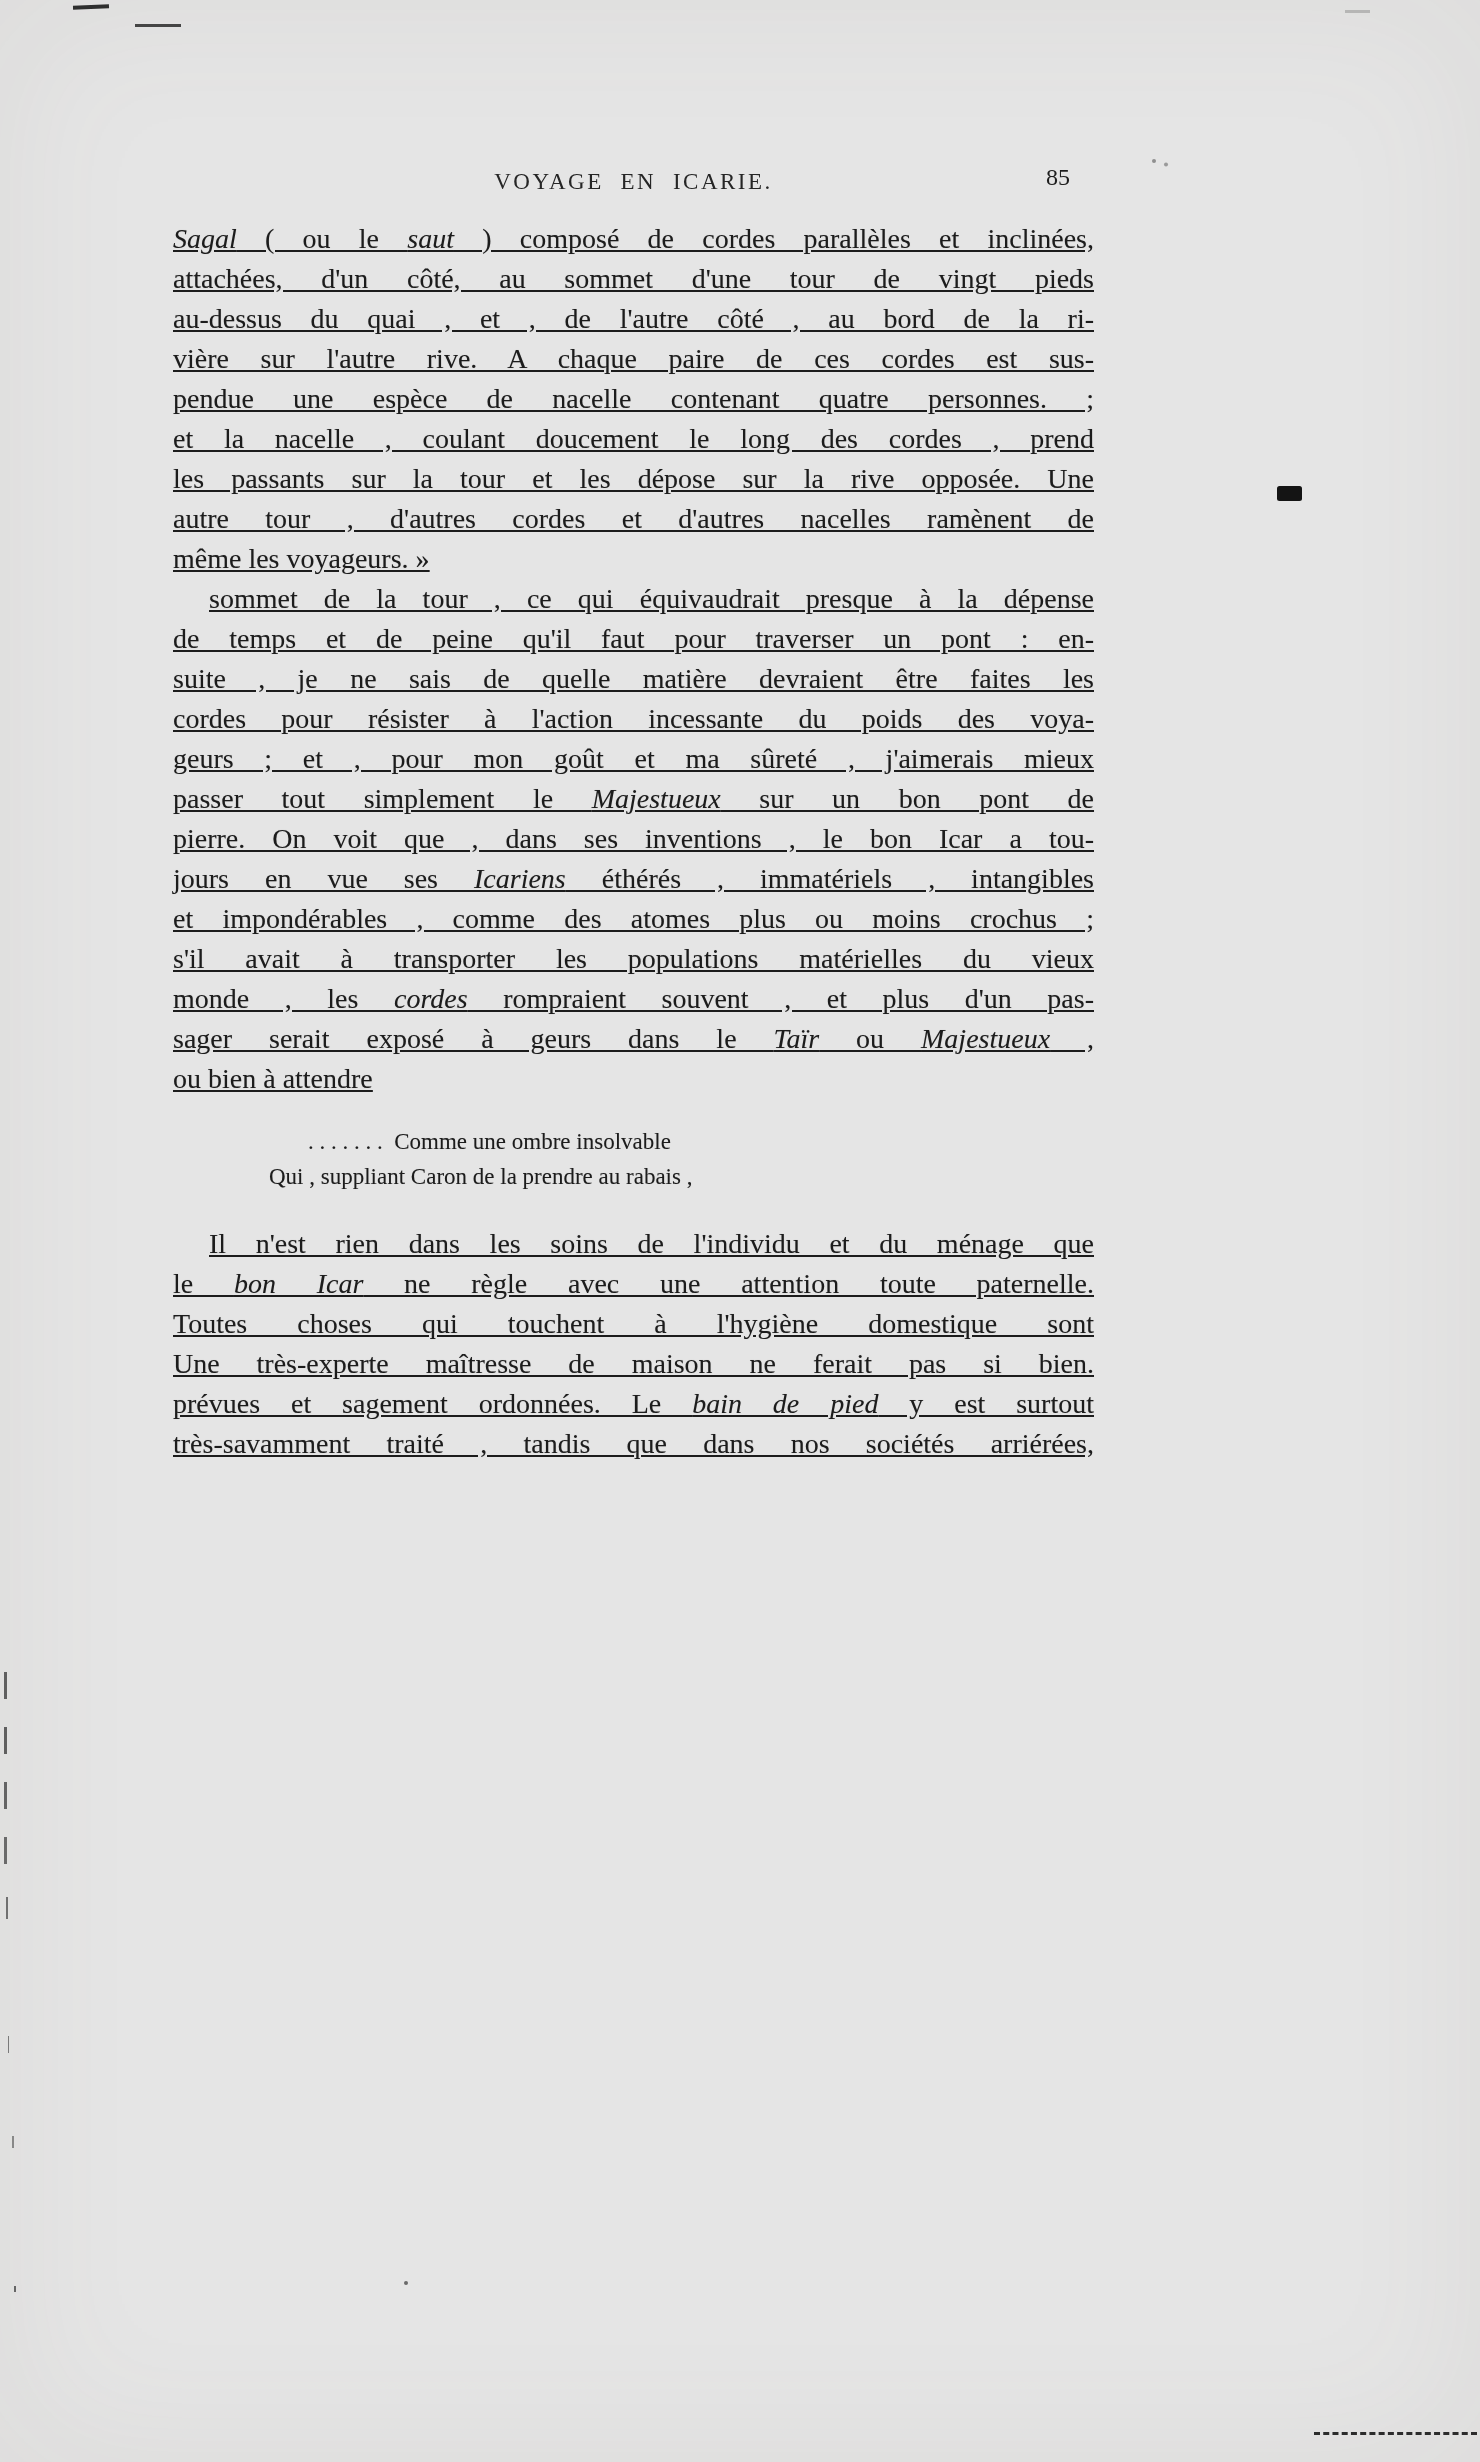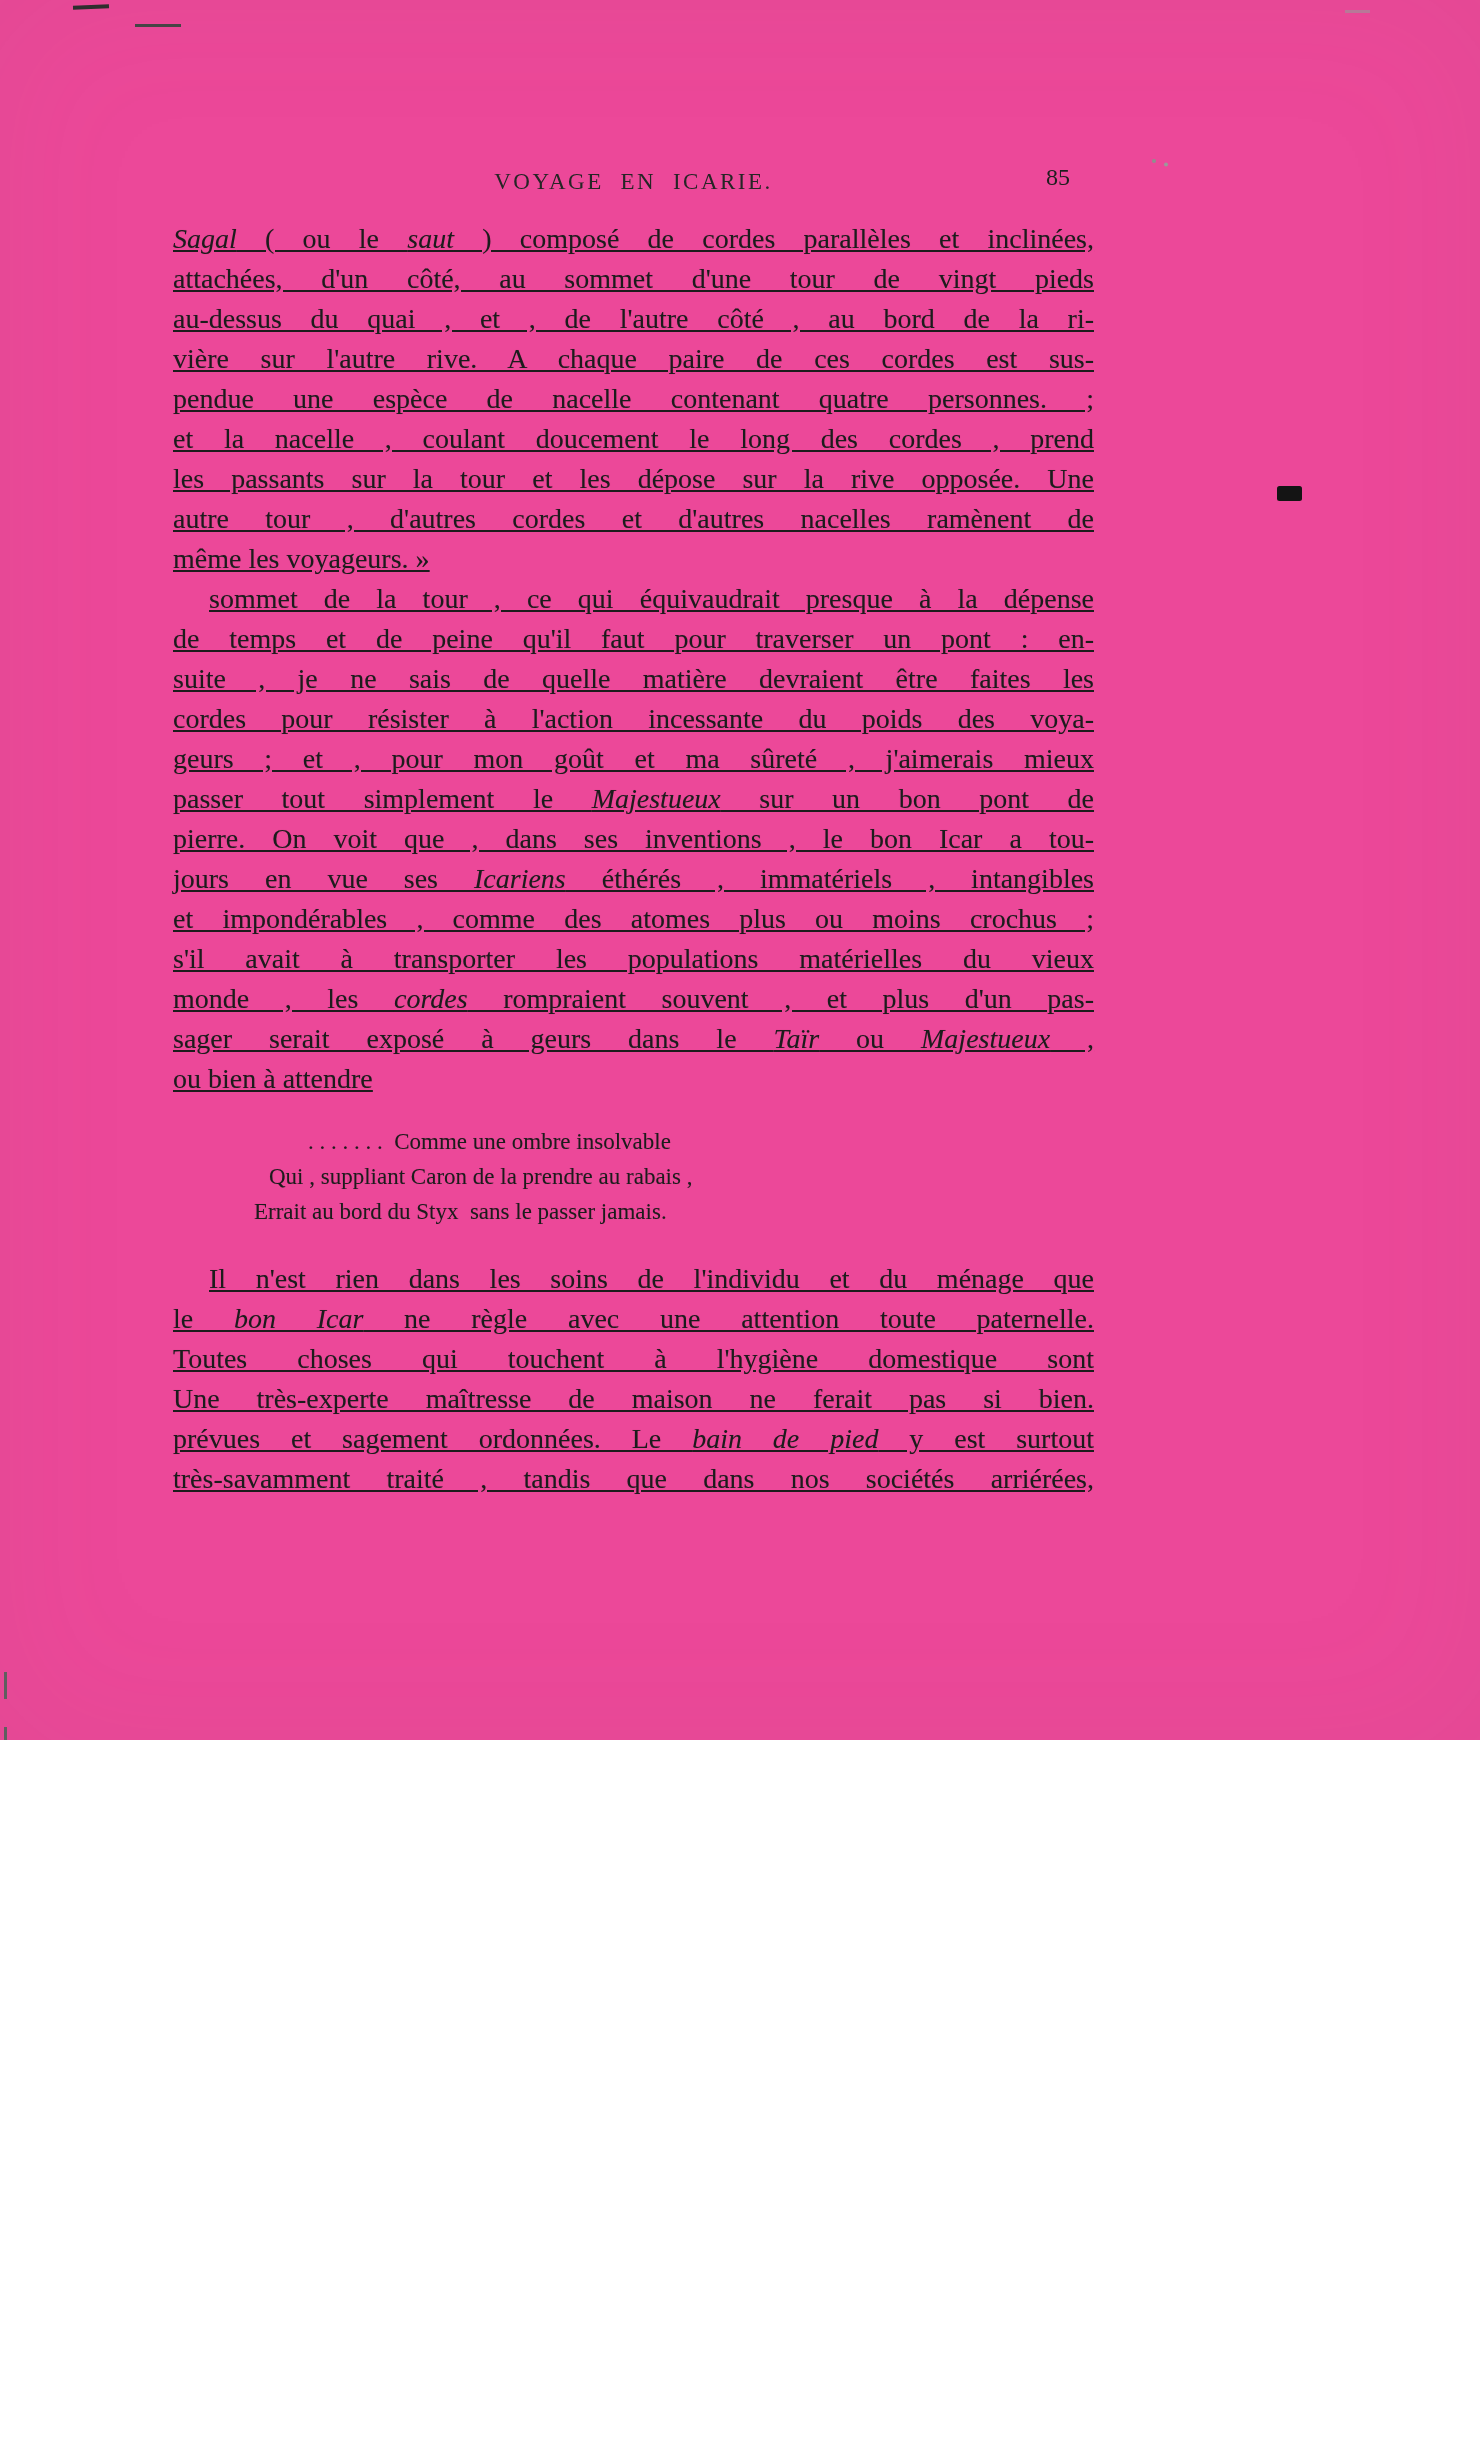--- a/index.html
+++ b/index.html
@@ -3,22 +3,22 @@
 <meta charset="utf-8">
 <style>
   html, body {
     margin: 0;
     padding: 0;
     background: #ffffff;
   }
   .page {
     position: relative;
     width: 1480px;
-    height: 1740px;
-    background: #ec4899;
+    height: 2462px;
+    background: #e5e5e5;
     box-shadow: inset 0 0 152px rgba(110, 100, 80, 0.07);
     overflow: hidden;
     font-family: "Liberation Serif", "DejaVu Serif", serif;
     color: #1c1c1c;
   }
   .text-block {
     position: absolute;
     left: 173px;
     top: 166px;
     width: 921px;
@@ -125,21 +125,20 @@
           <div class="line"><span>jours en vue ses </span><em>Icariens</em><span> éthérés , immatériels , intangibles</span></div>
           <div class="line"><span>et impondérables , comme des atomes plus ou moins crochus ;</span></div>
           <div class="line"><span>s'il avait à transporter les populations matérielles du vieux</span></div>
           <div class="line"><span>monde , les </span><em>cordes</em><span> rompraient souvent , et plus d'un pas-</span></div>
           <div class="line"><span>sager serait exposé à geurs dans le </span><em>Taïr</em><span> ou </span><em>Majestueux</em><span> ,</span></div>
           <div class="line last"><span>ou bien à attendre</span></div>
         </div>
         <div class="verse">
           <div class="vline v0">. . . . . . .  Comme une ombre insolvable</div>
           <div class="vline v1">Qui , suppliant Caron de la prendre au rabais ,</div>
-          <div class="vline v2">Errait au bord du Styx  sans le passer jamais.</div>
         </div>
         <div class="para indent">
           <div class="line"><span>Il n'est rien dans les soins de l'individu et du ménage que</span></div>
           <div class="line"><span>le </span><em>bon Icar</em><span> ne règle avec une attention toute paternelle.</span></div>
           <div class="line"><span>Toutes choses qui touchent à l'hygiène domestique sont</span></div>
           <div class="line"><span>Une très-experte maîtresse de maison ne ferait pas si bien.</span></div>
           <div class="line"><span>prévues et sagement ordonnées. Le </span><em>bain de pied</em><span> y est surtout</span></div>
           <div class="line"><span>très-savamment traité , tandis que dans nos sociétés arriérées,</span></div>
         </div>
       </main>

